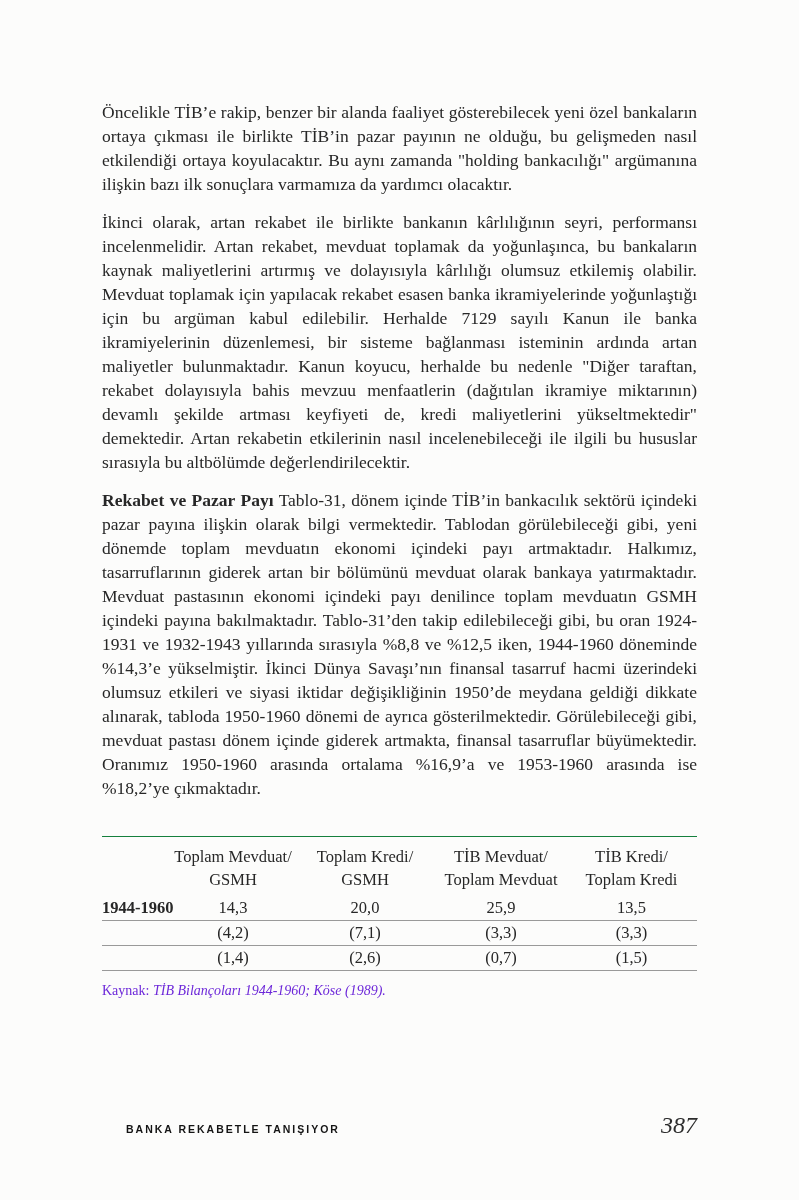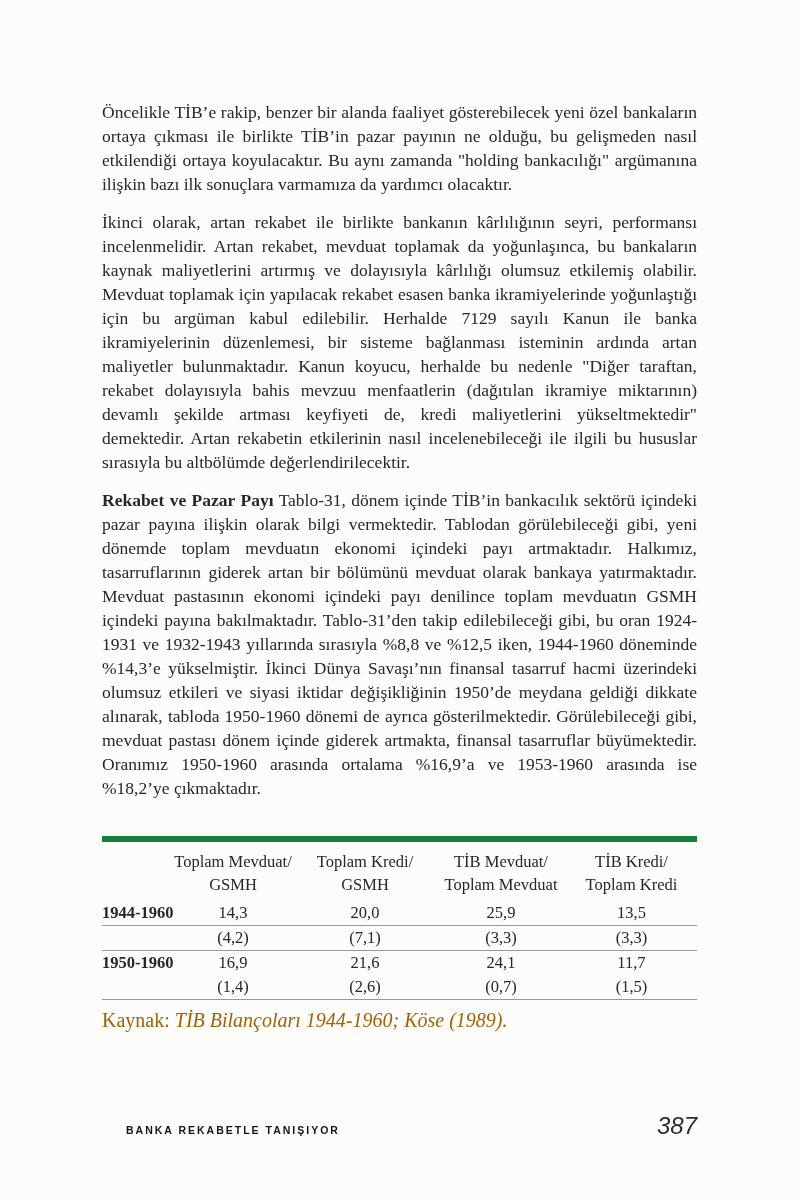--- a/index.html
+++ b/index.html
@@ -34,21 +34,21 @@
     font-size: 17.5px;
     line-height: 24px;
     margin: 26px 0 21px 0;
   }
   .caption .caption-label {
     font-weight: bold;
   }
   table.data {
     width: 595px;
     border-collapse: collapse;
-    border-top: 6px solid #15803d;
+    border-top: 1px solid #15803d;
     table-layout: fixed;
     margin-top: 36px;
   }
   table.data th,
   table.data td {
     font-weight: normal;
     padding: 0;
     font-size: 16.5px;
   }
   table.data thead th {
@@ -68,24 +68,24 @@
     white-space: nowrap;
   }
   table.data td.rowlabel {
     text-align: left;
     font-weight: bold;
   }
   table.data tr.rule td {
     border-bottom: 1px solid #999999;
   }
   .source {
-    font-size: 20px;
+    font-size: 14px;
     line-height: 20px;
     margin-top: 10px;
-    color: #a16207;
+    color: #6d28d9;
   }
   .source .src-text {
     font-style: italic;
   }
   .footer {
     position: absolute;
     left: 102px;
     width: 595px;
     top: 1112px;
     display: flex;
@@ -94,21 +94,21 @@
   }
   .footer .running-title {
     font-family: "Liberation Sans", sans-serif;
     font-weight: 700;
     font-size: 10.5px;
     letter-spacing: 2px;
     color: #141414;
     padding-left: 24px;
   }
   .footer .page-number {
-    font-family: Liberation Sans, sans-serif;
+    font-family: Liberation Serif, serif;
     font-style: italic;
     font-size: 24px;
     color: #2c2c2c;
   }
 </style>
 </head>
 <body>
 
 <div class="page">
 
@@ -156,27 +156,20 @@
         <td>25,9</td>
         <td>13,5</td>
       </tr>
       <tr class="rule">
         <td class="rowlabel"></td>
         <td>(4,2)</td>
         <td>(7,1)</td>
         <td>(3,3)</td>
         <td>(3,3)</td>
       </tr>
-      <tr>
-        <td class="rowlabel">1950-1960</td>
-        <td>16,9</td>
-        <td>21,6</td>
-        <td>24,1</td>
-        <td>11,7</td>
-      </tr>
       <tr class="rule">
         <td class="rowlabel"></td>
         <td>(1,4)</td>
         <td>(2,6)</td>
         <td>(0,7)</td>
         <td>(1,5)</td>
       </tr>
     </tbody>
   </table>
 

